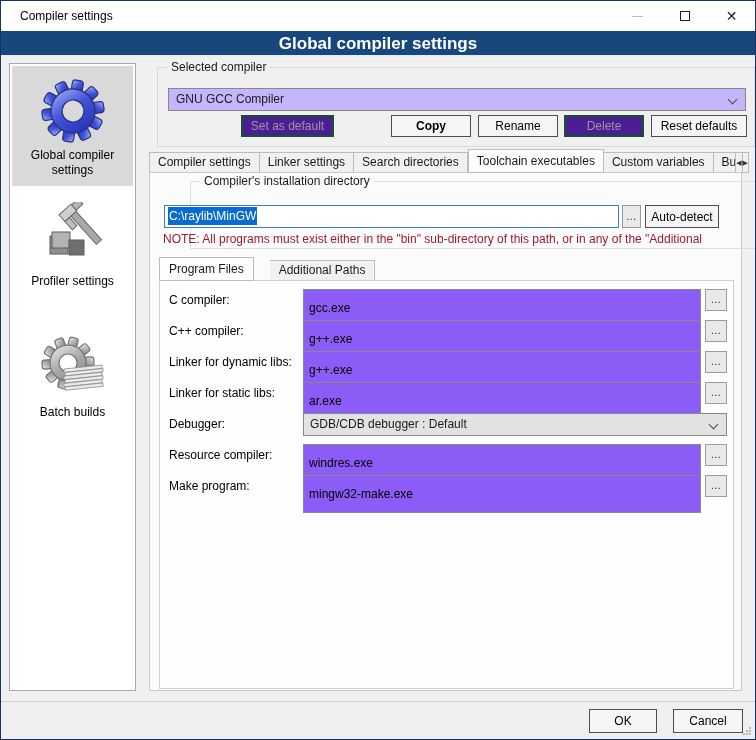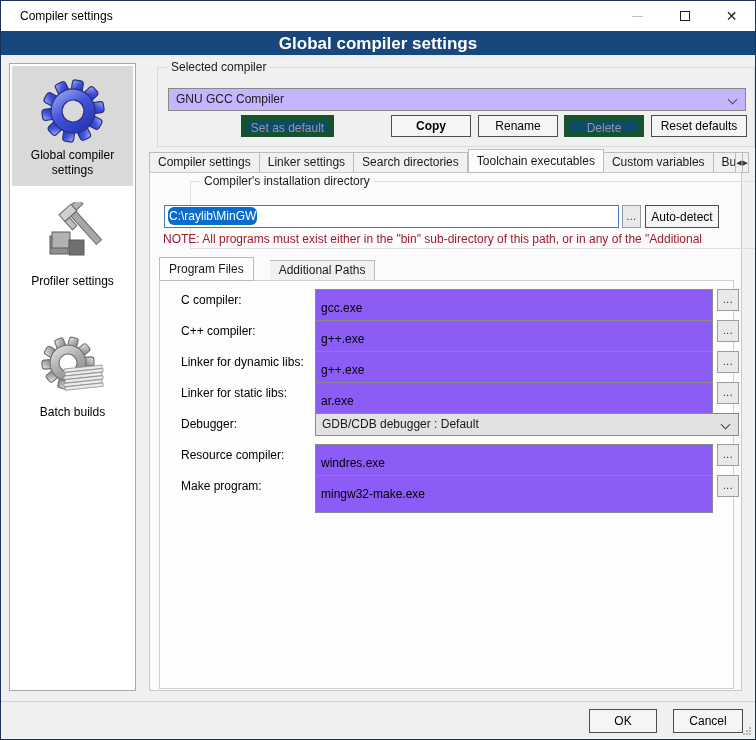--- a/index.html
+++ b/index.html
@@ -38,21 +38,21 @@
   .group-label { position:absolute; top:-8px; left:9px; background:#f0f0f0; padding:0 4px; font-size:12px; }
   .g-compiler { left:156px; top:66px; width:598px; height:80px; }
 
   .combo { position:absolute; left:10px; top:20px; width:578px; height:23px; background:#c4b5fd;
            border:1px solid #888888; line-height:21px; padding-left:7px; cursor:default; }
   .chev { position:absolute; right:9px; top:7px; width:7px; height:7px;
           border-right:1.4px solid #4a4a4a; border-bottom:1.4px solid #4a4a4a; transform:rotate(45deg); }
 
   .btn { position:absolute; height:22px; background:#f5f5f5; border:1px solid #4d4d4d;
          font-family:"Liberation Sans",sans-serif; font-size:12px; color:#000; text-align:center; cursor:default; }
-  .btn.disabled { background:#0c4a6e; border:6px solid #14532d; color:#9a9a9a; }
+  .btn.disabled { background:#4c1d95; border:2px solid #14532d; color:#9a9a9a; }
   .b-setdefault { left:240px; top:114px; width:93px; }
   .b-copy      { left:390px; top:114px; width:80px;font-weight:bold; }
   .b-rename    { left:477px; top:114px; width:80px; }
   .b-delete    { left:563px; top:114px; width:80px; }
   .b-reset     { left:650px; top:114px; width:96px; }
 
   
   .tabs { position:absolute; left:148px; top:148px; width:600px; height:24px; display:flex; align-items:flex-end; }
   .tab { height:21px; line-height:19px; padding:0 8px; background:#f1f1f1; border:1px solid #bcbcbc;
          border-left-width:0; white-space:nowrap; cursor:default; }
@@ -66,39 +66,39 @@
 
   
   .tabpage { position:absolute; left:148px; top:171px; width:593px; height:519px;
              background:#fbfbfb; border:1px solid #c9c9c9; }
 
   .g-install { left:156px; top:180px; width:577px; height:68px; border-color:#dedede;margin-left:33px; }
   .g-install .group-label { background:#fbfbfb; }
 
   .inst-input { position:absolute; left:163px; top:204px; width:455px; height:23px; background:#fff;
                 border:1px solid #3e7cc1; line-height:21px; padding-left:3px; cursor:text; }
-  .sel-text { background:#0a6cce; color:#fff; padding:2px 1px;border-radius:6px; }
+  .sel-text { background:#0a6cce; color:#fff; padding:2px 1px; }
   .dots { position:absolute; height:23px; background:#e9e9e9; border:1px solid #9c9c9c;
           font-size:10px; letter-spacing:0.5px; text-align:center; line-height:18px; color:#222; cursor:default; }
   .inst-dots { left:621px; top:204px; width:19px; }
   .b-autodetect { left:644px; top:204px; width:74px; height:23px; }
   .note { position:absolute; left:162px; top:231px; width:568px; white-space:nowrap; overflow:hidden;
           color:#9e1b32; font-size:12px; }
 
   
   .subtabs { position:absolute; left:158px; top:256px; height:24px; display:flex; align-items:flex-end;gap:16px; }
   .subtab { height:21px; line-height:19px; padding:0 9px; background:#f1f1f1; border:1px solid #bcbcbc;
             white-space:nowrap; cursor:default; }
   .subtab.active { height:24px; line-height:23px; background:#fdfdfd; z-index:3; position:relative; }
   .subtab + .subtab { border-left-width:0; }
   .subpanel { position:absolute; left:158px; top:279px; width:575px; height:409px;
               background:#fdfdfd; border:1px solid #cfcfcf; }
 
   
-  .frow { position:absolute; left:168px; width:558px; height:23px;margin-left:12px; }
+  .frow { position:absolute; left:168px; width:558px; height:23px; }
   .flabel { position:absolute; left:0; top:4px; font-size:12px; color:#000; }
   .finput { position:absolute; left:134px; top:0; width:398px; height:38px; border:1px solid #898989;
             background:#8b5cf6; font-family:"Liberation Sans",sans-serif; font-size:12px; padding:0 5px; }
   .frow .dots { left:536px; top:0; width:22px; height:22px; }
   .fselect { position:absolute; left:134px; top:0; width:424px; height:23px; background:#e2e2e2;
              border:1px solid #898989; line-height:21px; padding-left:6px; cursor:default; }
 
   
   .footer-divider { position:absolute; left:0; top:700px; width:100%; height:1px; background:#d2d2d2; }
   .b-ok { left:588px; top:708px; width:68px; height:24px; }

